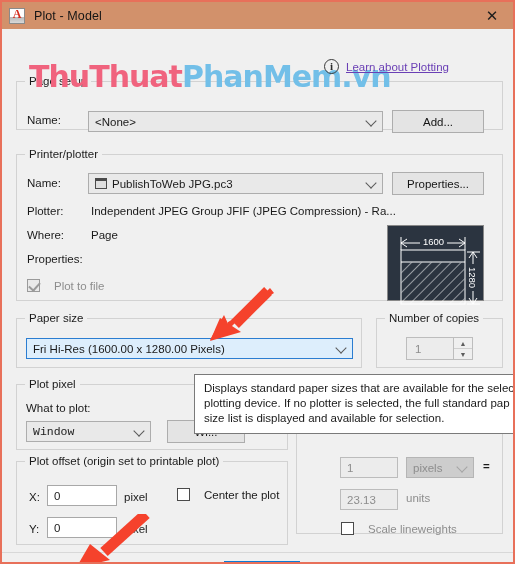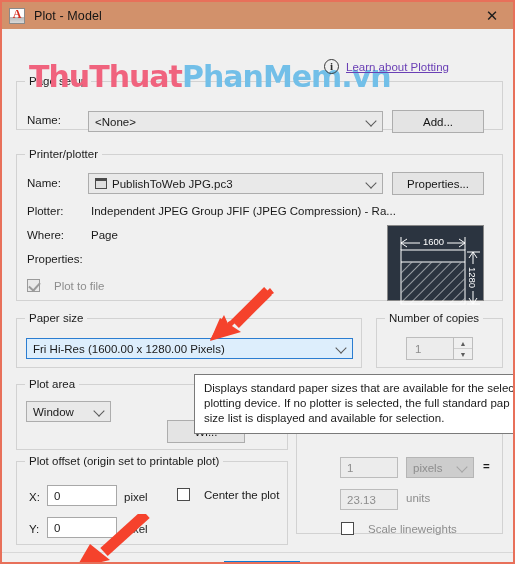--- a/index.html
+++ b/index.html
@@ -355,24 +355,24 @@
     </div>
     <div class="spin" style="left:404px; top:308px; width:67px;">
       <span>1</span>
       <span class="spin-btns">
         <span class="sb">▲</span>
         <span class="sb">▼</span>
       </span>
     </div>
 
     <div class="group" style="left:14px; top:355px; width:272px; height:66px;">
-      <div class="legend">Plot area</div>
+      <div class="legend">Plot pixel</div>
     </div>
     <div class="lbl" style="position:absolute; left:24px; top:373px;">What to plot:</div>
-    <div class="combo" style="left:24px; top:372px; width:85px;">
+    <div class="combo" style="left:24px; top:392px; width:125px;font-family:Liberation Mono, monospace;">
       <span>Window</span>
       <span class="chev"></span>
     </div>
     <div class="btn" style="left:165px; top:391px; width:78px;">Wi...</div>
 
     <div class="group" style="left:294px; top:355px; width:207px; height:150px;"></div>
 
     <div class="lbl" style="position:absolute; left:306px; top:386px; font-weight:bold; color:#2a2a2a;">Scale:</div>
     <div class="combo disabled" style="left:344px; top:382px; width:135px;">
       <span>Custom</span>

